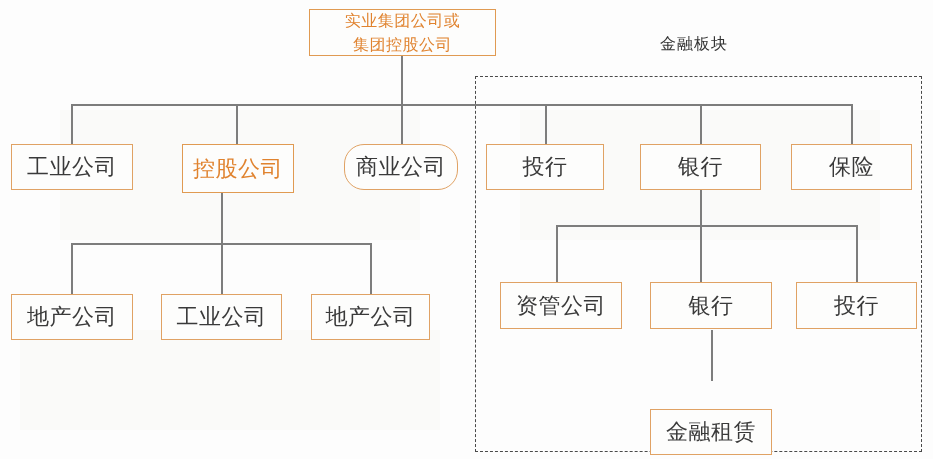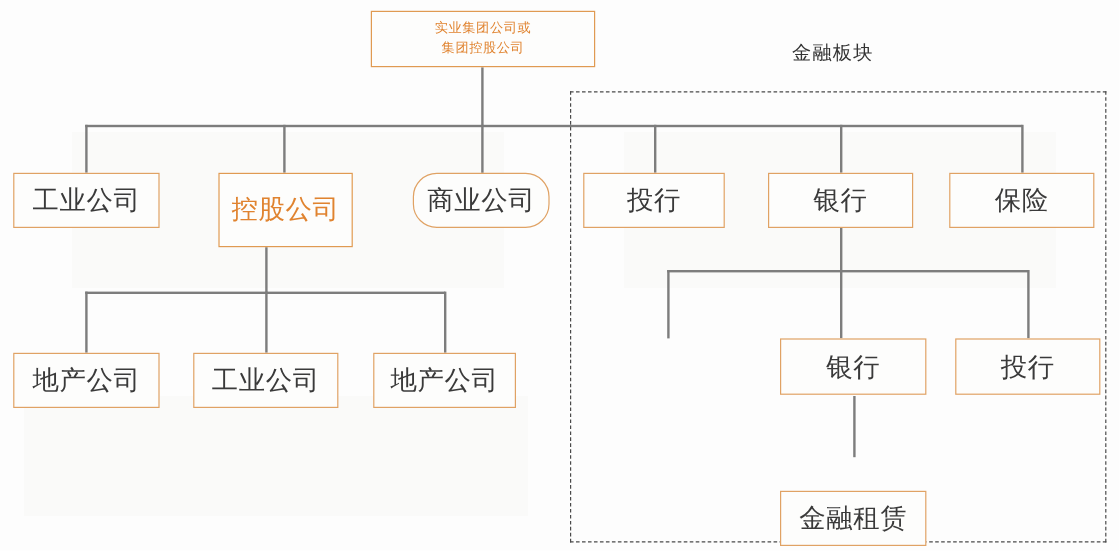--- a/index.html
+++ b/index.html
@@ -37,21 +37,21 @@
     font-size: 22px;
     line-height: 1.32;
     letter-spacing: 0.5px;
     white-space: pre-line;
   }
   .node.accent {
     color: #e0832f;
     border-color: #e09a52;
   }
   .node.two-line {
-    font-size: 11px;
+    font-size: 16px;
     line-height: 1.45;
   }
   .connector {
     position: absolute;
     background: #7d7d7d;
   }
   .connector.h { height: 1.6px; }
   .connector.v { width: 1.6px; }
   .group-box {
     position: absolute;
@@ -99,29 +99,30 @@
   <div class="connector v" style="left:556px; top:225px; height:57px;"></div>
   <div class="connector v" style="left:700px; top:225px; height:57px;"></div>
   <div class="connector v" style="left:856px; top:225px; height:57px;"></div>
 
   <div class="connector v" style="left:711px; top:330px; height:51px;"></div>
 
   <div class="node accent two-line" style="left:309px; top:9px; width:187px; height:47px;">实业集团公司或
 集团控股公司</div>
 
   <div class="node" style="left:11px; top:144px; width:122px; height:46px;">工业公司</div>
-  <div class="node accent" style="left:182px; top:144px; width:112px; height:62px;">控股公司</div>
+  <div class="node accent" style="left:182px; top:144px; width:112px; height:49px;">控股公司</div>
   <div class="node" style="left:344px; top:144px; width:114px; height:46px;border-radius:20px;">商业公司</div>
 
   <div class="node" style="left:486px; top:144px; width:118px; height:46px;">投行</div>
   <div class="node" style="left:640px; top:144px; width:121px; height:46px;">银行</div>
   <div class="node" style="left:791px; top:144px; width:121px; height:46px;">保险</div>
 
   <div class="node" style="left:11px; top:294px; width:122px; height:46px;">地产公司</div>
   <div class="node" style="left:161px; top:294px; width:121px; height:46px;">工业公司</div>
   <div class="node" style="left:311px; top:294px; width:119px; height:46px;">地产公司</div>
 
+  <div class="node" style="left:500px; top:282px; width:122px; height:47px;">资管公司</div>
   <div class="node" style="left:650px; top:282px; width:122px; height:47px;">银行</div>
   <div class="node" style="left:796px; top:282px; width:121px; height:47px;">投行</div>
 
   <div class="node" style="left:650px; top:381px; width:122px; height:46px;margin-top:28px;">金融租赁</div>
 
 </div>
 
 </body></html>

